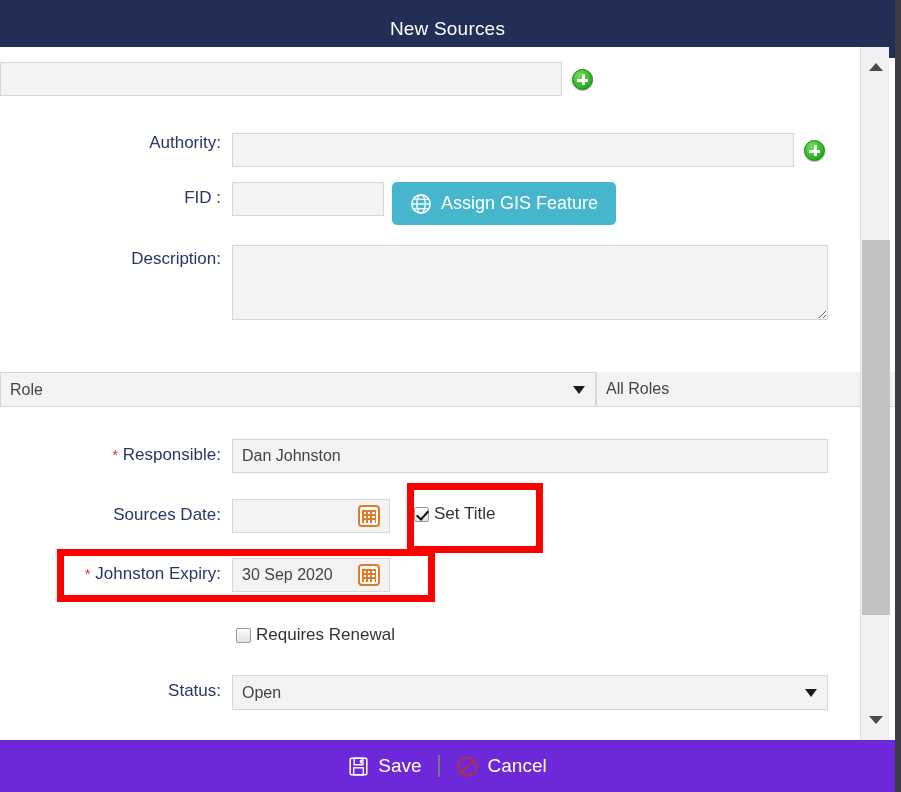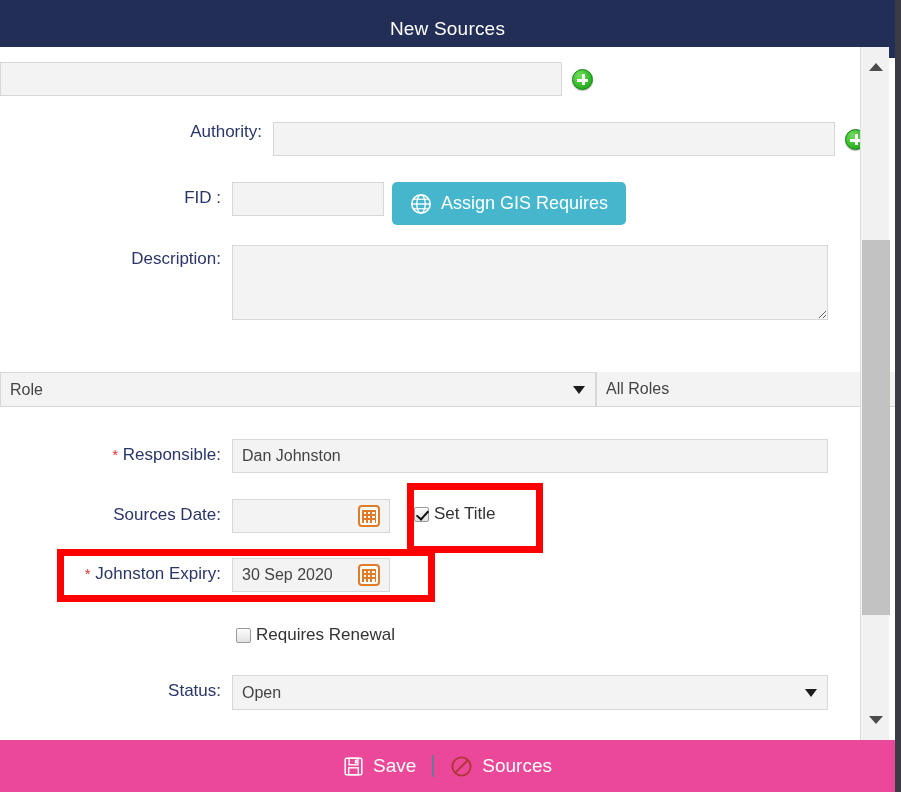--- a/index.html
+++ b/index.html
@@ -224,21 +224,21 @@
     width: 28px; height: 375px;
     background: #c2c2c2;
     cursor: pointer;
   }
 
   
   #footer {
     position: absolute;
     left: 0; top: 740px;
     width: 895px; height: 52px;
-    background: #ec4899;
+    background: #6d28d9;
     display: flex;
     align-items: center;
     justify-content: center;
     gap: 16px;
   }
   .fbtn {
     display: flex; align-items: center; gap: 9px;
     color: #ffffff; font-size: 19px; cursor: pointer;
   }
   .fsep { width: 2px; height: 22px; background: #6f7793; }
@@ -256,42 +256,42 @@
 
   <div id="formbody">
 
     <div class="row" style="top:15px;">
       <div class="fieldwrap">
         <input class="txt" style="width: 562px; height: 34px;" type="text">
       </div>
       <div style="margin-left:10px;margin-top:7px;" class="plusbtn"></div>
     </div>
 
-    <div class="row" style="top:75px;justify-content:flex-end;">
+    <div class="row" style="top:86px;">
       <div class="lbl">Authority:</div>
       <div class="fieldwrap">
         <input class="txt" style="width: 562px; height: 34px;" type="text">
       </div>
       <div style="margin-left:10px;margin-top:7px;" class="plusbtn"></div>
     </div>
 
     <div class="row" style="top:135px;">
       <div class="lbl" style="padding-top:6px;">FID :</div>
       <input class="txt" style="width: 152px; height: 34px;" type="text">
       <button id="gisbtn" style="margin-left:8px;">
         <span class="globe">
           <svg viewBox="0 0 24 24" width="22" height="22">
             <circle cx="12" cy="12" r="10" fill="none" stroke="#ffffff" stroke-width="1.8"></circle>
             <ellipse cx="12" cy="12" rx="4.6" ry="10" fill="none" stroke="#ffffff" stroke-width="1.5"></ellipse>
             <line x1="2" y1="12" x2="22" y2="12" stroke="#ffffff" stroke-width="1.5"></line>
             <line x1="3.6" y1="6.8" x2="20.4" y2="6.8" stroke="#ffffff" stroke-width="1.3"></line>
             <line x1="3.6" y1="17.2" x2="20.4" y2="17.2" stroke="#ffffff" stroke-width="1.3"></line>
           </svg>
         </span>
-        <span>Assign GIS Requires</span>
+        <span>Assign GIS Feature</span>
       </button>
     </div>
 
     <div class="row" style="top:198px;">
       <div class="lbl" style="padding-top:4px;">Description:</div>
       <textarea class="ta" style="width: 596px; height: 75px;"></textarea>
     </div>
 
     <div class="row" style="top:297px;">
       <div style="display:flex;margin-top:28px;">
@@ -380,17 +380,17 @@
       <span>Save</span>
     </div>
     <div class="fsep"></div>
     <div class="fbtn">
       <span class="noentry">
         <svg viewBox="0 0 24 24" width="23" height="23">
           <circle cx="12" cy="12" r="9.5" fill="none" stroke="#b03535" stroke-width="2"></circle>
           <line x1="5.3" y1="18.7" x2="18.7" y2="5.3" stroke="#b03535" stroke-width="2"></line>
         </svg>
       </span>
-      <span>Sources</span>
+      <span>Cancel</span>
     </div>
   </div>
 
 </div>
 
 </body></html>

